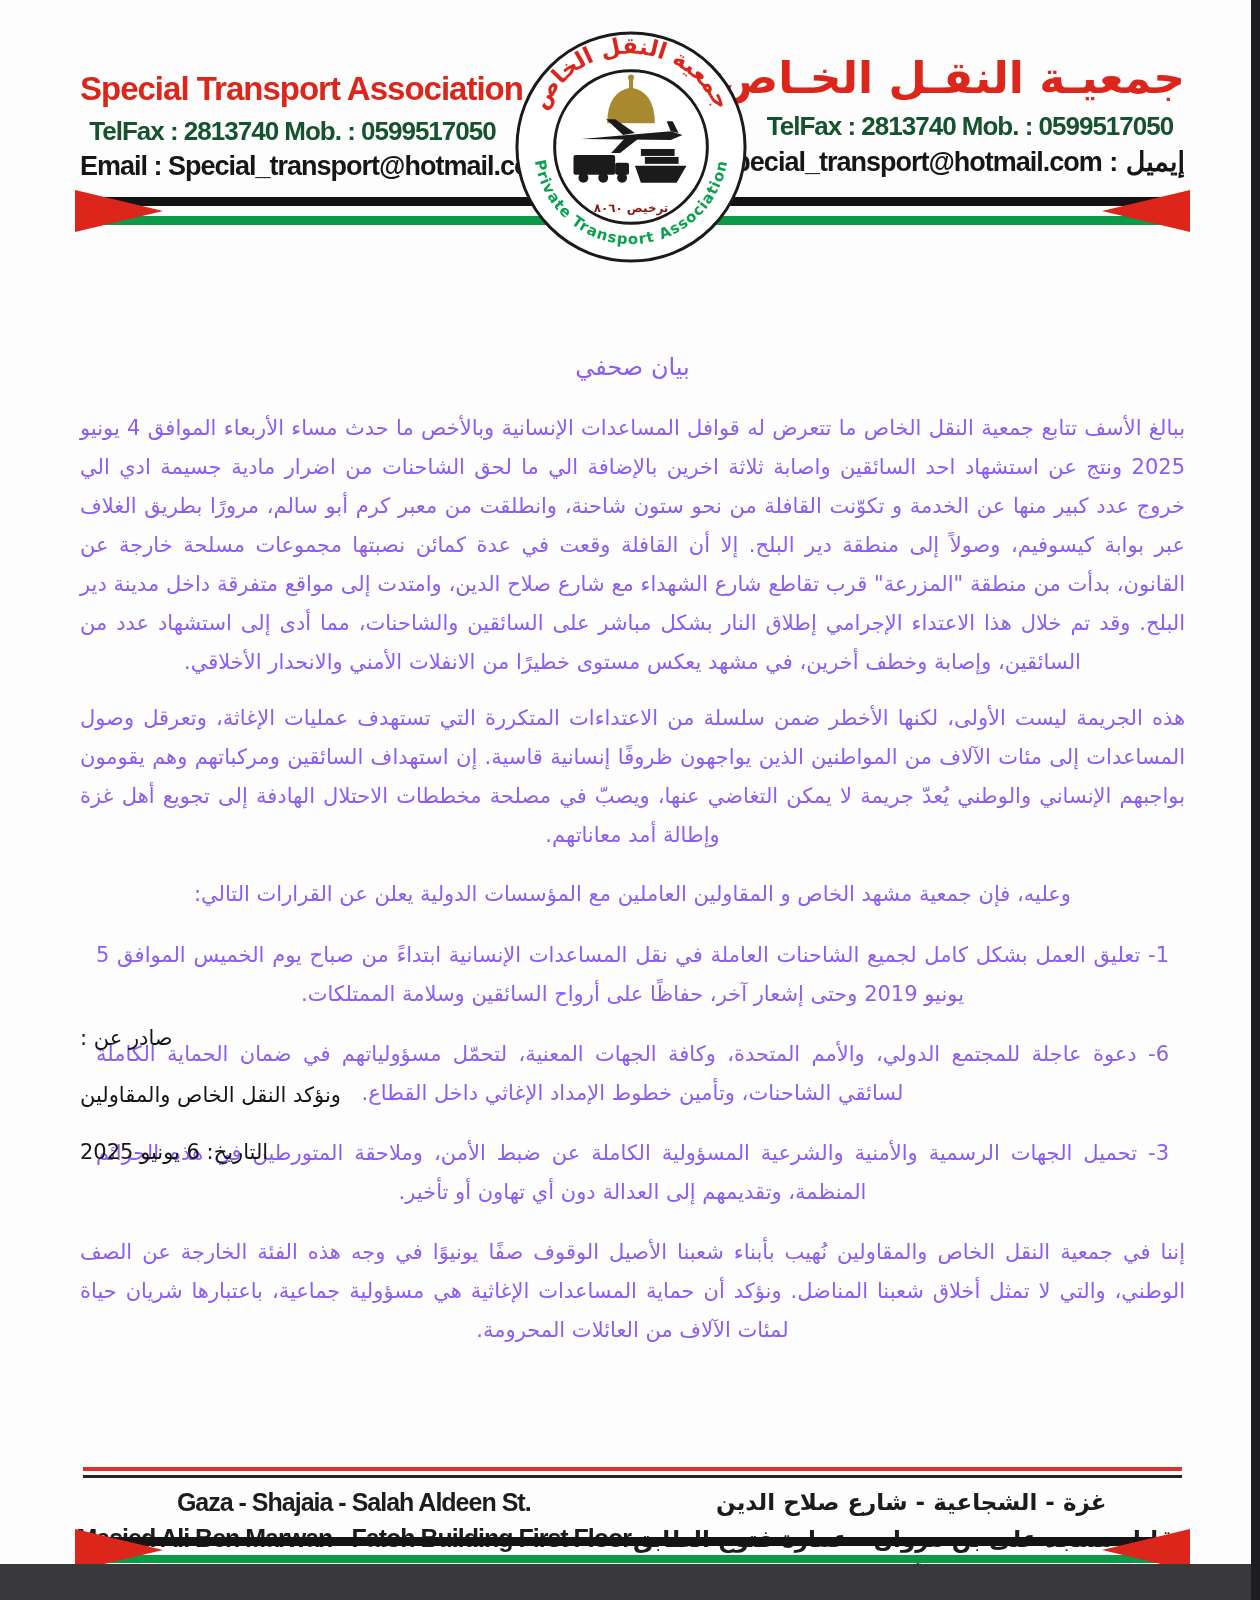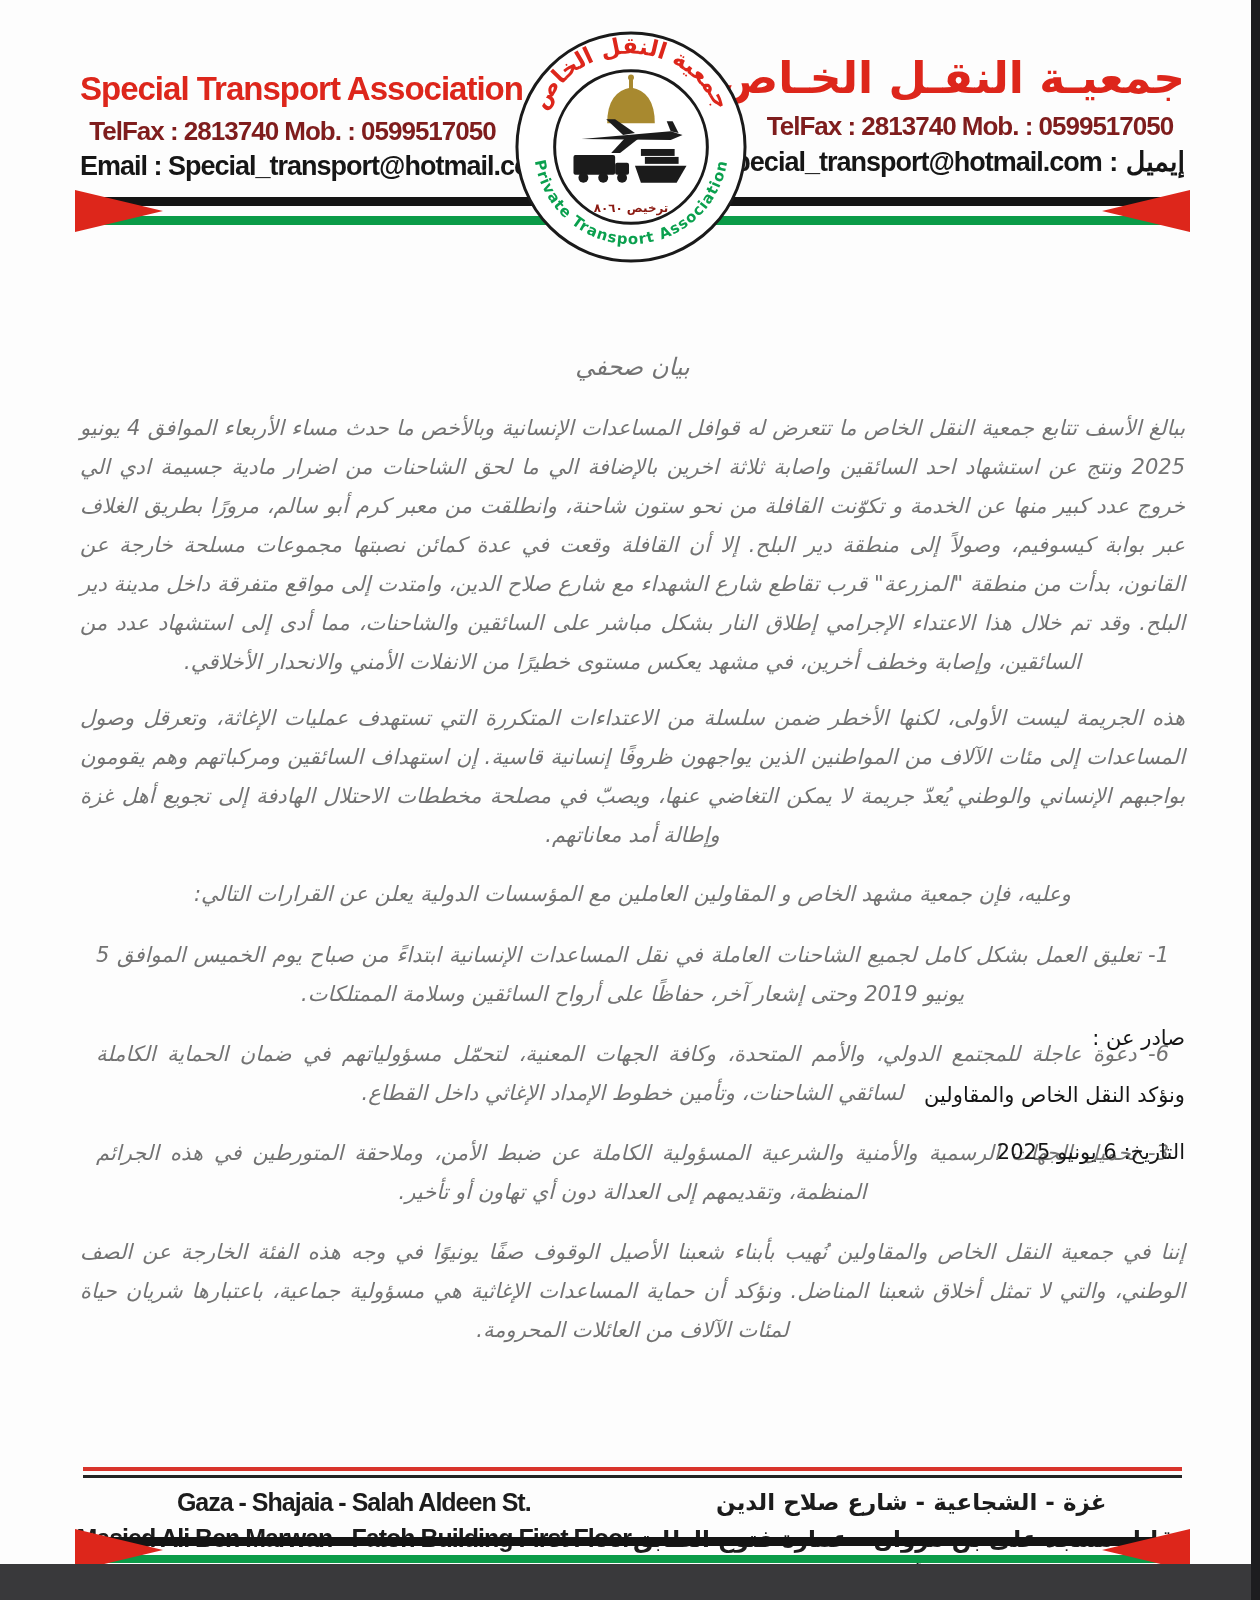--- a/index.html
+++ b/index.html
@@ -10,43 +10,43 @@
     font-family:"DejaVu Sans", sans-serif; color:#161616;
   }
   .edge-right { position:absolute; top:0; right:0; width:9px; height:100%; background:#1d1d1f; z-index:60; }
   .edge-bottom { position:absolute; left:0; bottom:0; width:100%; height:36px; background:#39393b; z-index:55; }
 
   
   .header { position:absolute; top:52px; left:75px; width:1115px; height:180px; }
   .header-left { position:absolute; left:5px; top:18px; width:425px; text-align:center; font-family:"Liberation Sans", sans-serif; }
   .header-right { position:absolute; right:5px; top:0; width:430px; text-align:center; }
   .org-en { color:#dd261b; font-weight:bold; font-size:33px; letter-spacing:-1px; white-space:nowrap; }
-  .tel-en  { color:#7f1d1d; font-weight:bold; font-size:26px; margin-top:8px; letter-spacing:-1px; white-space:nowrap; font-family:"Liberation Sans", sans-serif;}
+  .tel-en  { color:#14532d; font-weight:bold; font-size:26px; margin-top:8px; letter-spacing:-1px; white-space:nowrap; font-family:"Liberation Sans", sans-serif;}
   .email-en{ color:#161616; font-weight:bold; font-size:27px; margin-top:4px; letter-spacing:-1px; white-space:nowrap; font-family:"Liberation Sans", sans-serif;}
   .org-ar { color:#dd261b; font-weight:bold; font-size:44px; white-space:nowrap; direction:rtl; }
   .email-ar { direction:rtl; }
 
   .flag-divider { position:absolute; top:197px; left:75px; width:1115px; height:28px; z-index:5; }
   .flag-divider .stripe-black { position:absolute; top:0; left:0; right:0; height:9px; background:#141414; }
   .flag-divider .stripe-green { position:absolute; bottom:0; left:0; right:0; height:9px; background:#0a9b48; }
   .tri { position:absolute; top:50%; width:0; height:0; }
   .tri-left  { left:0;  transform:translateY(-50%); border-top:21px solid transparent; border-bottom:21px solid transparent; border-left:88px solid #dd261b; }
   .tri-right { right:0; transform:translateY(-50%); border-top:21px solid transparent; border-bottom:21px solid transparent; border-right:88px solid #dd261b; }
 
   .logo { position:absolute; top:28px; left:512px; width:238px; height:238px; z-index:10; }
 
   
-  .doc-body { position:absolute; top:348px; left:80px; width:1105px; direction:rtl; font-size:21px; line-height:39px; color:#737373;font-style:italic; }
+  .doc-body { position:absolute; top:348px; left:80px; width:1105px; direction:rtl; font-size:21px; line-height:39px; color:#8b5cf6; }
   .doc-title { text-align:center; font-size:24px; font-weight:normal; margin-bottom:22px; }
   .para { text-align:justify; text-align-last:center; margin-bottom:17px; }
   .intro-line { text-align:center; margin:20px 0 22px 0; }
   .decision { text-align:justify; text-align-last:center; margin-bottom:21px; padding:0 16px; }
   .closing { text-align:justify; text-align-last:center; margin-top:6px; }
 
-  .sig-block { position:absolute; top:1026px; left:80px; width:1105px; text-align:right; direction:rtl; font-size:21px; }
+  .sig-block { position:absolute; top:1026px; left:80px; width:1105px; text-align:left; direction:rtl; font-size:21px; }
   .sig-block div { margin-bottom:33px; }
 
   
   .footer { position:absolute; top:1462px; left:75px; width:1115px; height:104px; }
   .footer .line-red   { position:absolute; top:5px;  left:8px; right:8px; height:4px; background:#d8342b; }
   .footer .line-black { position:absolute; top:13px; left:8px; right:8px; height:3px; background:#242424; }
   .footer-texts { position:absolute; top:22px; left:0; right:0; display:flex; }
   .footer-col { width:50%; text-align:center; }
   .footer-en { font-family:"Liberation Sans", sans-serif; font-weight:bold; font-size:25px; letter-spacing:-1px; line-height:36px; color:#1c1c1c; }
   .footer-ar { direction:rtl; font-weight:bold; font-size:23px; line-height:37px; color:#1c1c1c; }

